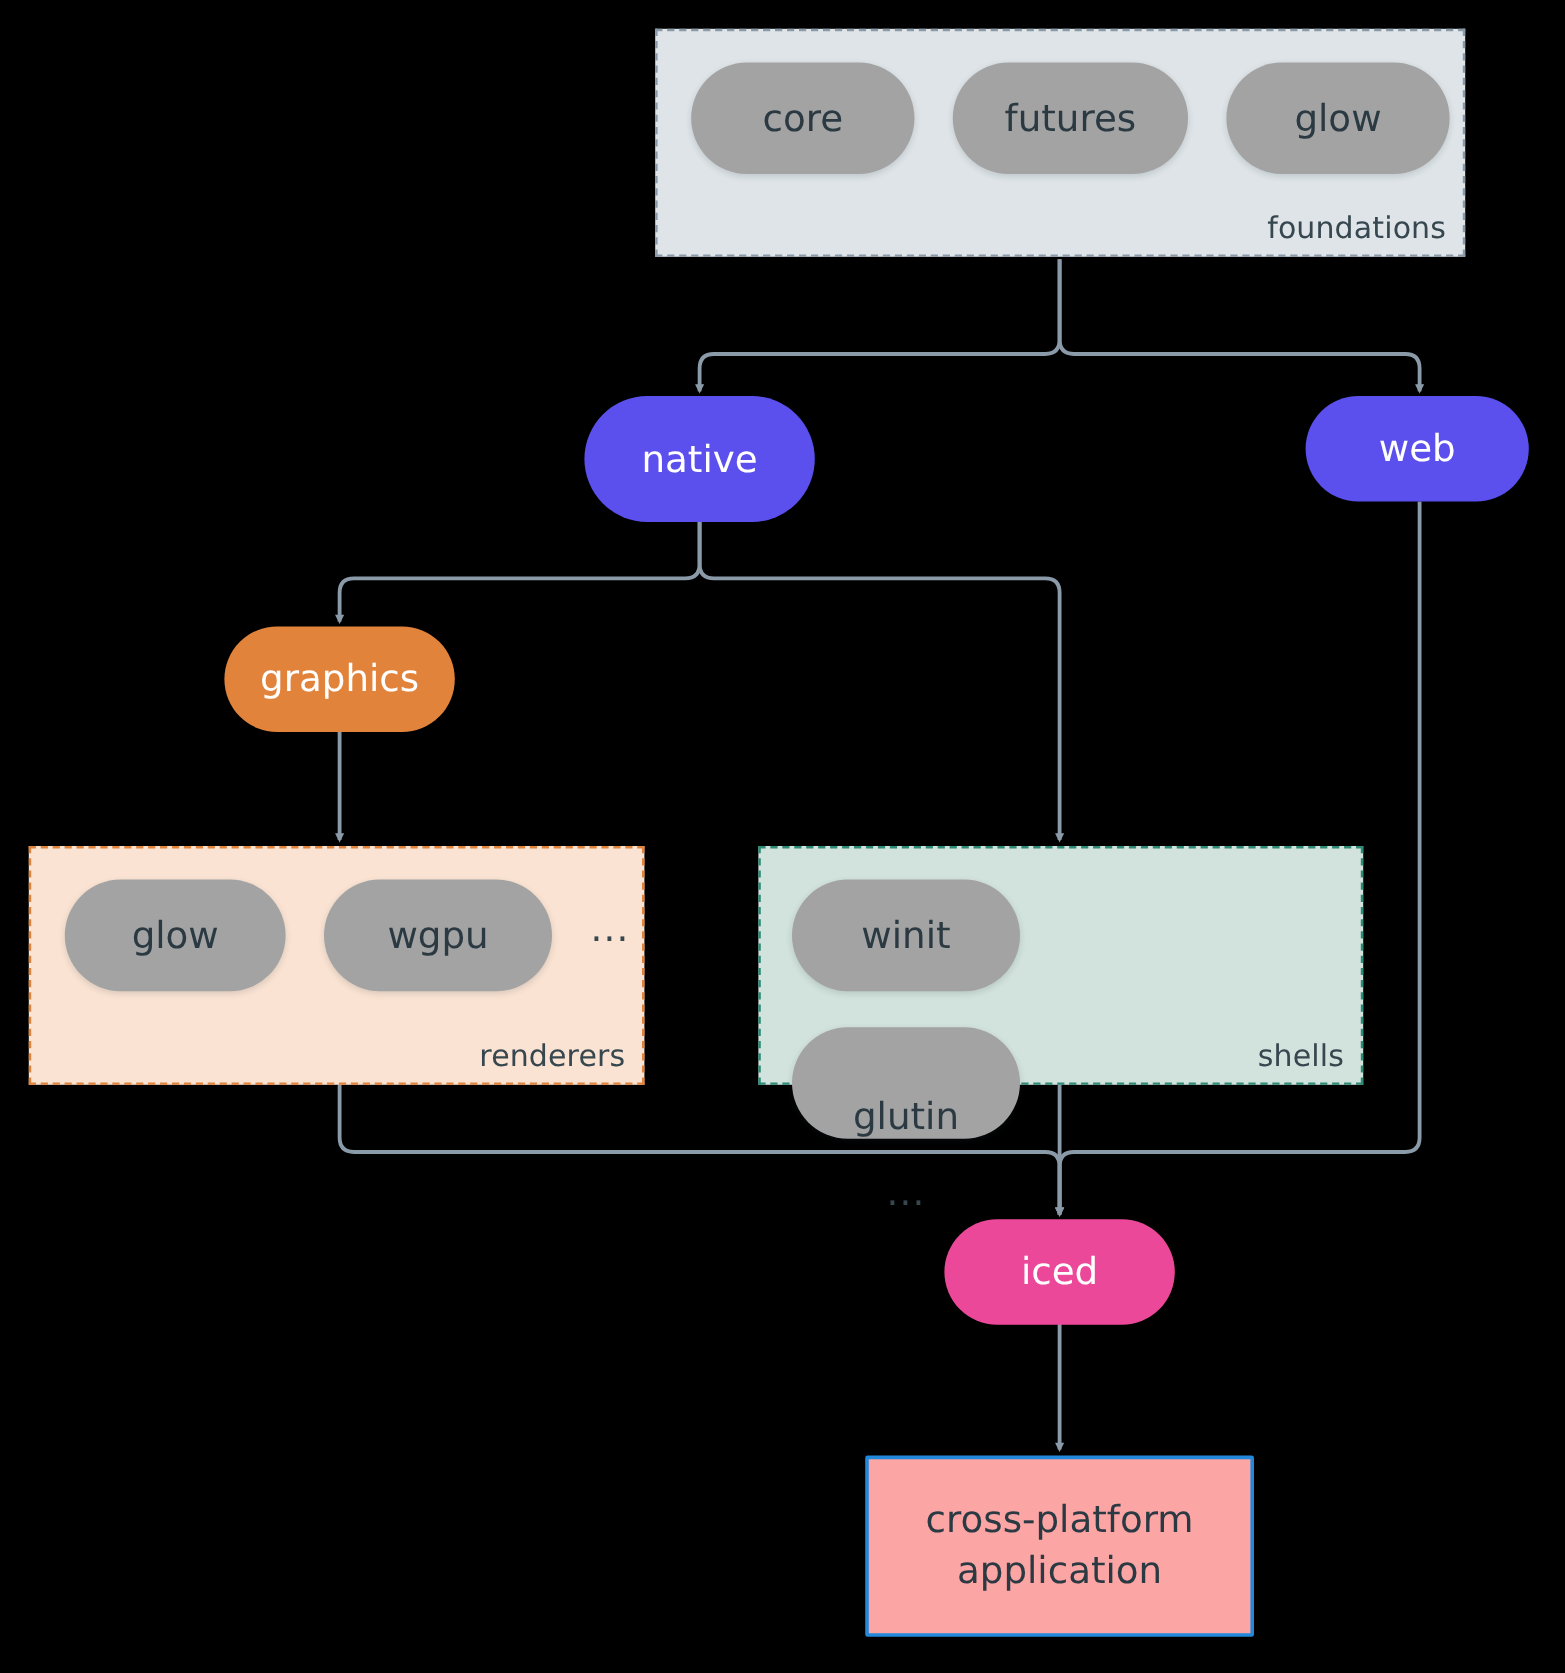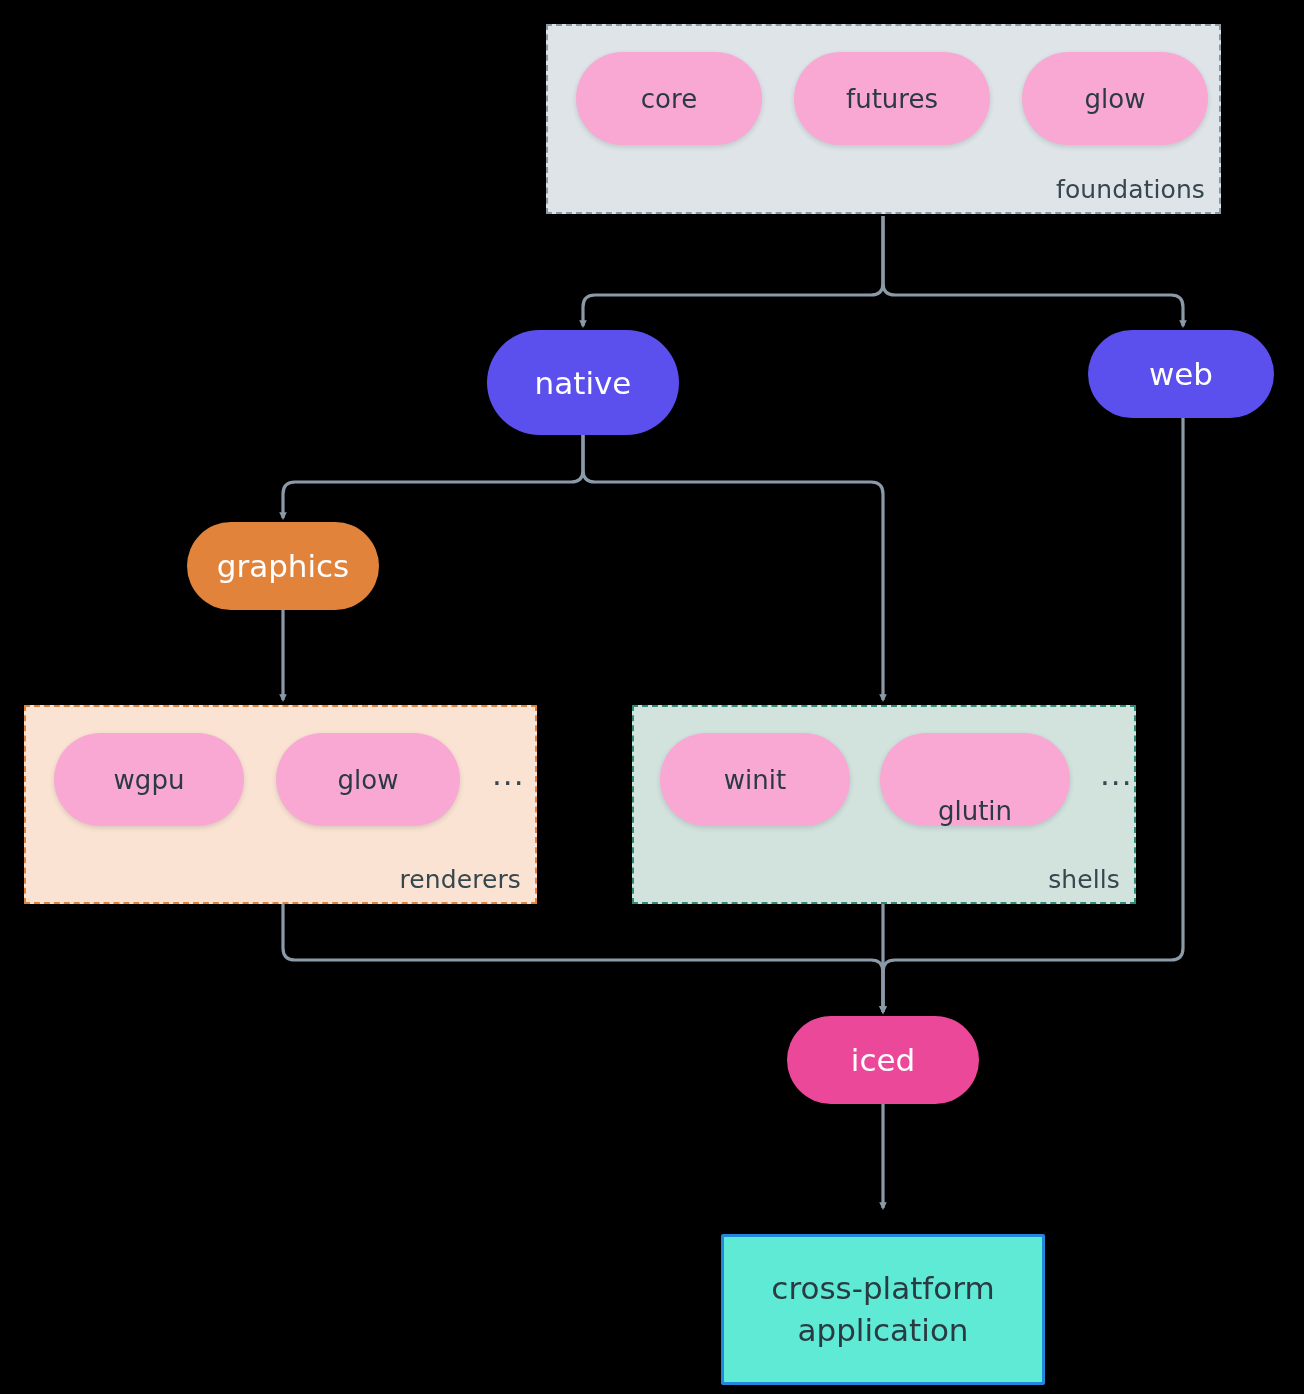--- a/index.html
+++ b/index.html
@@ -54,27 +54,27 @@
     position: absolute;
     left: 0;
     top: 0;
     display: flex;
     align-items: center;
     gap: 30px;
   }
   
   .pill {
     box-sizing: border-box;
-    background: #f9a8d4;
+    background: #a3a3a3;
     border-radius: 56px;
     display: flex;
     align-items: center;
     justify-content: center;
     color: #2B3A42;
-    font-size: 26px;
+    font-size: 31px;
     box-shadow: 0 2px 5px rgba(40,55,70,.16);
     white-space: nowrap;
   }
   .ellipsis {
     color: #37474F;
     font-size: 31px;
     letter-spacing: 1px;
     line-height: 1;
     padding-bottom: 10px;
   }
@@ -82,26 +82,25 @@
   .pill-node {
     border-radius: 60px;
     color: #FFFFFF;
     font-size: 31px;
     white-space: nowrap;
   }
   
   .rect-node {
     border-radius: 2px;
     border: 3px solid #2288DC;
-    background: #5eead4;
+    background: #fca5a5;
     color: #2B3A42;
     font-size: 31px;
     line-height: 1.35;
     flex-direction: column;
-    margin-top: 21px;
   }
 </style>
 </head>
 <body>
 
 <div id="canvas">
 
   <svg id="edges" viewBox="0 0 1304 1394" width="1304" height="1394">
     <defs>
       <marker id="arrowhead" markerWidth="10" markerHeight="10" refX="6.2" refY="5" orient="auto" markerUnits="userSpaceOnUse">
@@ -150,34 +149,34 @@
     <span>web</span>
   </div>
 
   <div class="node pill-node" style="left:187px; top:522px; width:192px; height:88px; background:#E2833C;align-items:center;">
     <span>graphics</span>
   </div>
 
   <div class="group" style="left:24px; top:705px; width:513px; height:199px;
               background:#FAE3D2; border-color:#E2833C;">
     <div class="group-items" style="left:28px; top:26px; gap:32px;">
+      <div class="pill" style="width:184px; height:93px;">
+        <span>glow</span>
+      </div>
       <div class="pill" style="width:190px; height:93px;">
         <span>wgpu</span>
-      </div>
-      <div class="pill" style="width:184px; height:93px;">
-        <span>glow</span>
       </div>
       <div class="ellipsis">...</div>
     </div>
     <div class="group-label">renderers</div>
   </div>
 
   <div class="group" style="left:632px; top:705px; width:504px; height:199px;
               background:#D2E2DC; border-color:#2E8B76;">
-    <div class="group-items" style="left:26px; top:26px; gap:30px;">
+    <div class="group-items" style="left:26px; top:26px; gap:30px;flex-direction:column;">
       <div class="pill" style="width:190px; height:93px;">
         <span>winit</span>
       </div>
       <div class="pill" style="width:190px; height:93px;align-items:flex-end;">
         <span>glutin</span>
       </div>
       <div class="ellipsis">...</div>
     </div>
     <div class="group-label">shells</div>
   </div>

